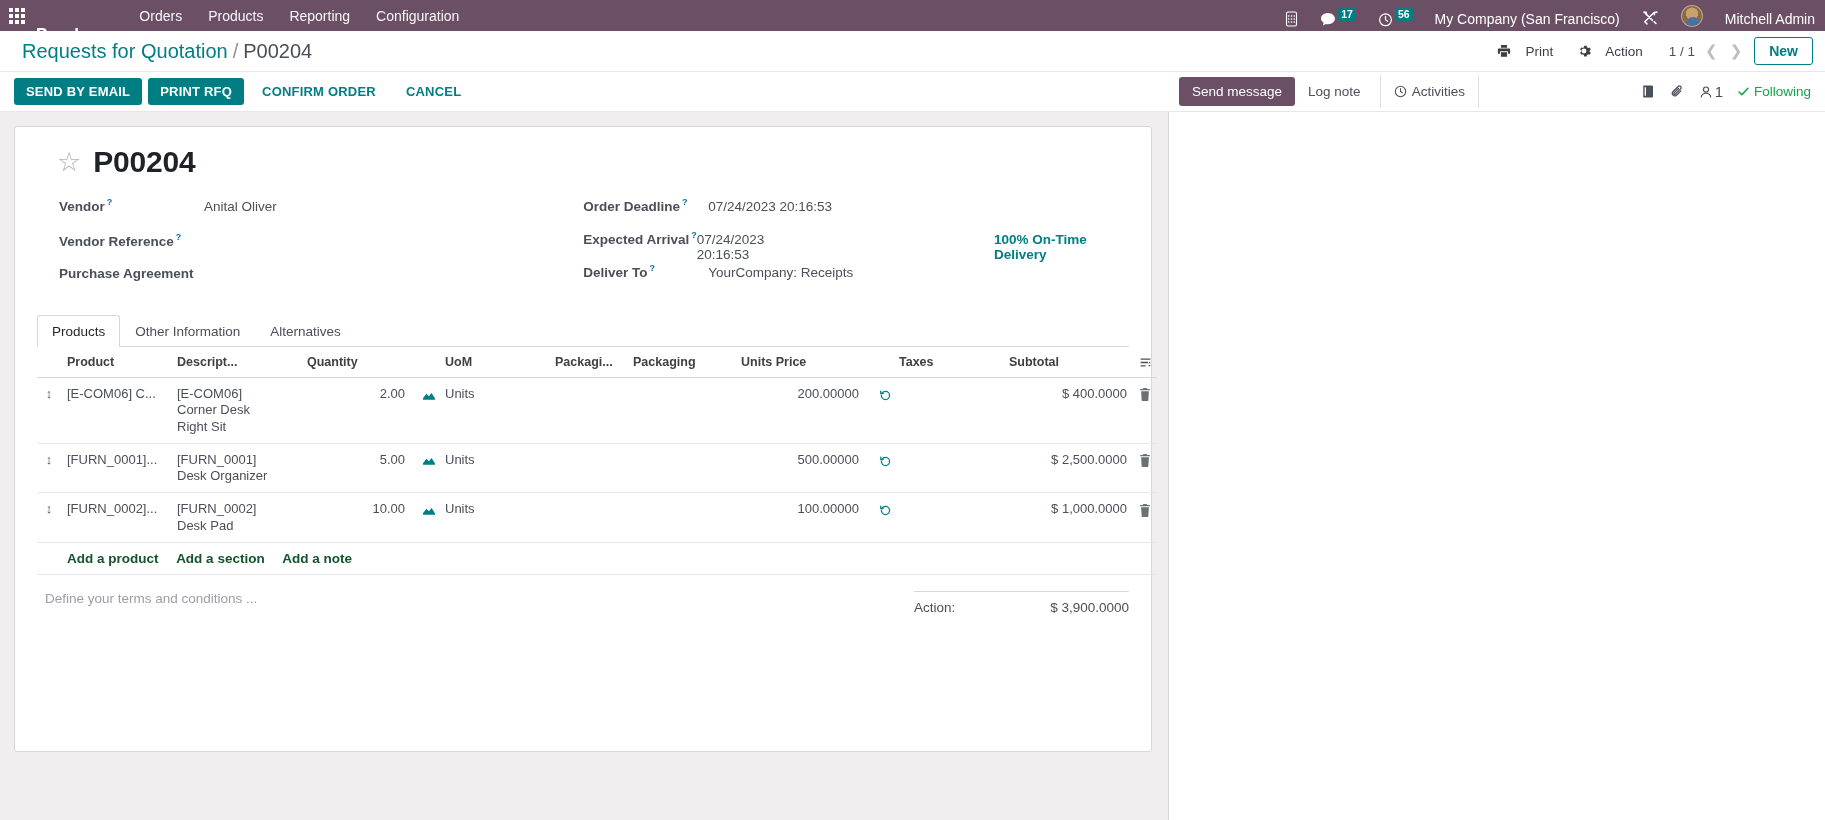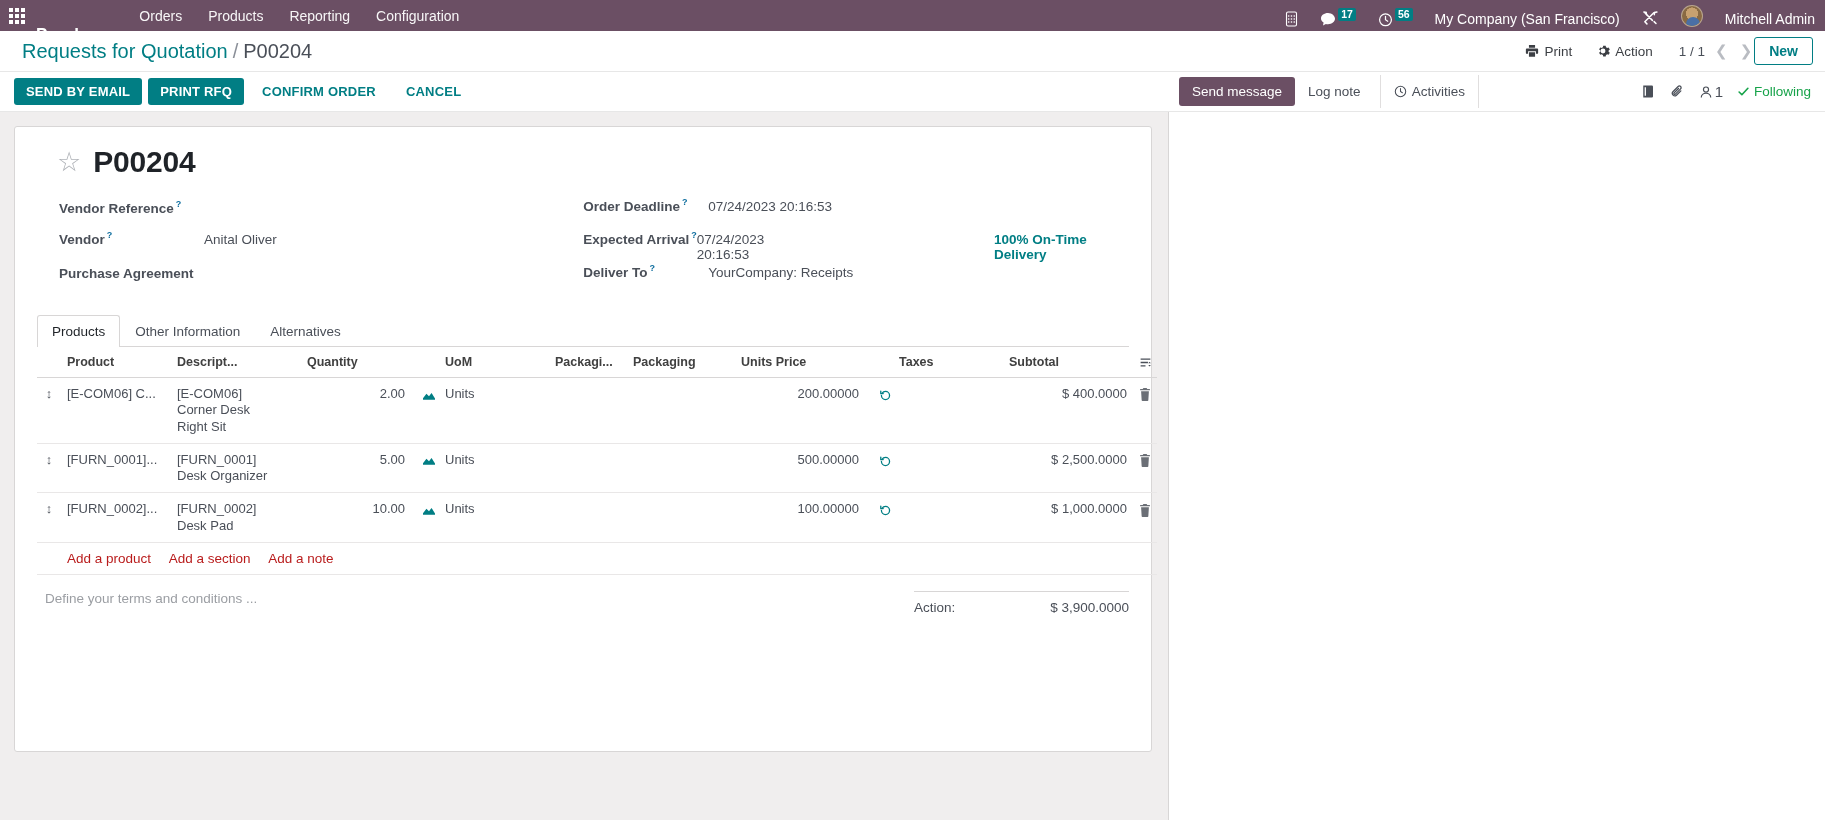--- a/index.html
+++ b/index.html
@@ -73,24 +73,24 @@
     display: flex; align-items: center;
     padding: 0 12px 0 22px;
     background: #ffffff;
     border-bottom: 1px solid #e7e7e7;
   }
   .bc-title { font-size: 20px; color: #017e84; font-weight: 400; }
   .bc-sep { color: #8a8f98; margin: 0 5px; font-size: 20px; }
   .bc-cur { color: #4a4f58; font-size: 20px; }
   .bc-right { margin-left: auto; display: flex; align-items: center; gap: 0; }
   .cog-btn {
-    display: flex; align-items: center; gap: 5px;
+    display: flex; align-items: center; gap: 14px;
     font-size: 13.5px; color: #3c3f44; padding: 4px 12px; cursor: pointer;
   }
-  .pager { display: flex; align-items: center; gap: 8px; margin: 0 0 0 14px; font-size: 13.5px; color: #4a4f58; }
+  .pager { display: flex; align-items: center; gap: 8px; margin: 0 10px 0 14px; font-size: 13.5px; color: #4a4f58; }
   .pg-arrow { color: #b9bcc2; font-size: 15px; cursor: pointer; padding: 0 2px; }
   .new-btn {
     border: 1px solid #017e84; color: #017e84; background: #fff;
     font-size: 14px; font-weight: 600; padding: 5px 14px; border-radius: 3px; cursor: pointer;
   }
 
   
   .action-bar {
     height: 40px; display: flex; align-items: center;
     padding: 0 0 0 14px; border-bottom: 1px solid #e7e7e7; background: #fff;
@@ -172,21 +172,21 @@
     vertical-align: top; overflow: hidden; white-space: nowrap;
   }
   .num { text-align: right; }
   .handle { color: #b0b3b8; font-size: 12px; cursor: grab; text-align: center; }
   .trunc { overflow: hidden; text-overflow: ellipsis; white-space: nowrap; }
   .desc-line { white-space: normal; line-height: 1.25; }
   .chart-ico { color: #017e84; font-size: 12px; padding-left: 6px; cursor: pointer; }
   .reset-ico { color: #017e84; font-size: 14px; padding-left: 8px; cursor: pointer; }
   .trash-ico { color: #6b6f76; font-size: 13px; cursor: pointer; }
   .addrow td { border-bottom: 1px solid #d8d6d6; padding: 9px 6px; }
-  .addlink { color: #b91c1c; font-size: 13.5px; margin-right: 14px; cursor: pointer; }
+  .addlink { color: #14532d; font-size: 13.5px; margin-right: 14px; cursor: pointer; font-weight: bold; }
 
   .footer-area { display: flex; margin-top: 16px; }
   .terms { flex: 1; color: #9b9ea3; font-size: 13.5px; padding-left: 8px; cursor: text; }
   .totals { width: 215px; }
   .totals-line { border-top: 1px solid #d8d6d6; padding-top: 8px; display: flex; justify-content: space-between; }
   .tot-label { font-size: 13.5px; color: #4a4f58; }
   .tot-val { font-size: 13.5px; color: #4a4f58; font-weight: 400; }
 
   
   .chatter { flex: 1; background: #fff; border-left: 1px solid #d8d6d6; height: 100%; position: relative; }
@@ -340,26 +340,26 @@
 
 
       <div class="title-row">
         <span class="star">☆</span>
         <span class="rec-name">P00204</span>
       </div>
 
       <div class="fields">
         <div class="fcol left">
           <div class="frow">
+            <span class="flabel"><span>Vendor</span><span class="qmark">?</span></span>
+            <span class="fvalue">Anital Oliver</span>
+          </div>
+          <div class="frow">
             <span class="flabel"><span>Vendor Reference</span><span class="qmark">?</span></span>
             <span class="fvalue empty"></span>
-          </div>
-          <div class="frow">
-            <span class="flabel"><span>Vendor</span><span class="qmark">?</span></span>
-            <span class="fvalue">Anital Oliver</span>
           </div>
           <div class="frow">
             <span class="flabel">Purchase Agreement</span>
             <span class="fvalue empty"></span>
           </div>
         </div>
 
         <div class="fcol right">
           <div class="frow">
             <span class="flabel"><span>Order Deadline</span><span class="qmark">?</span></span>

